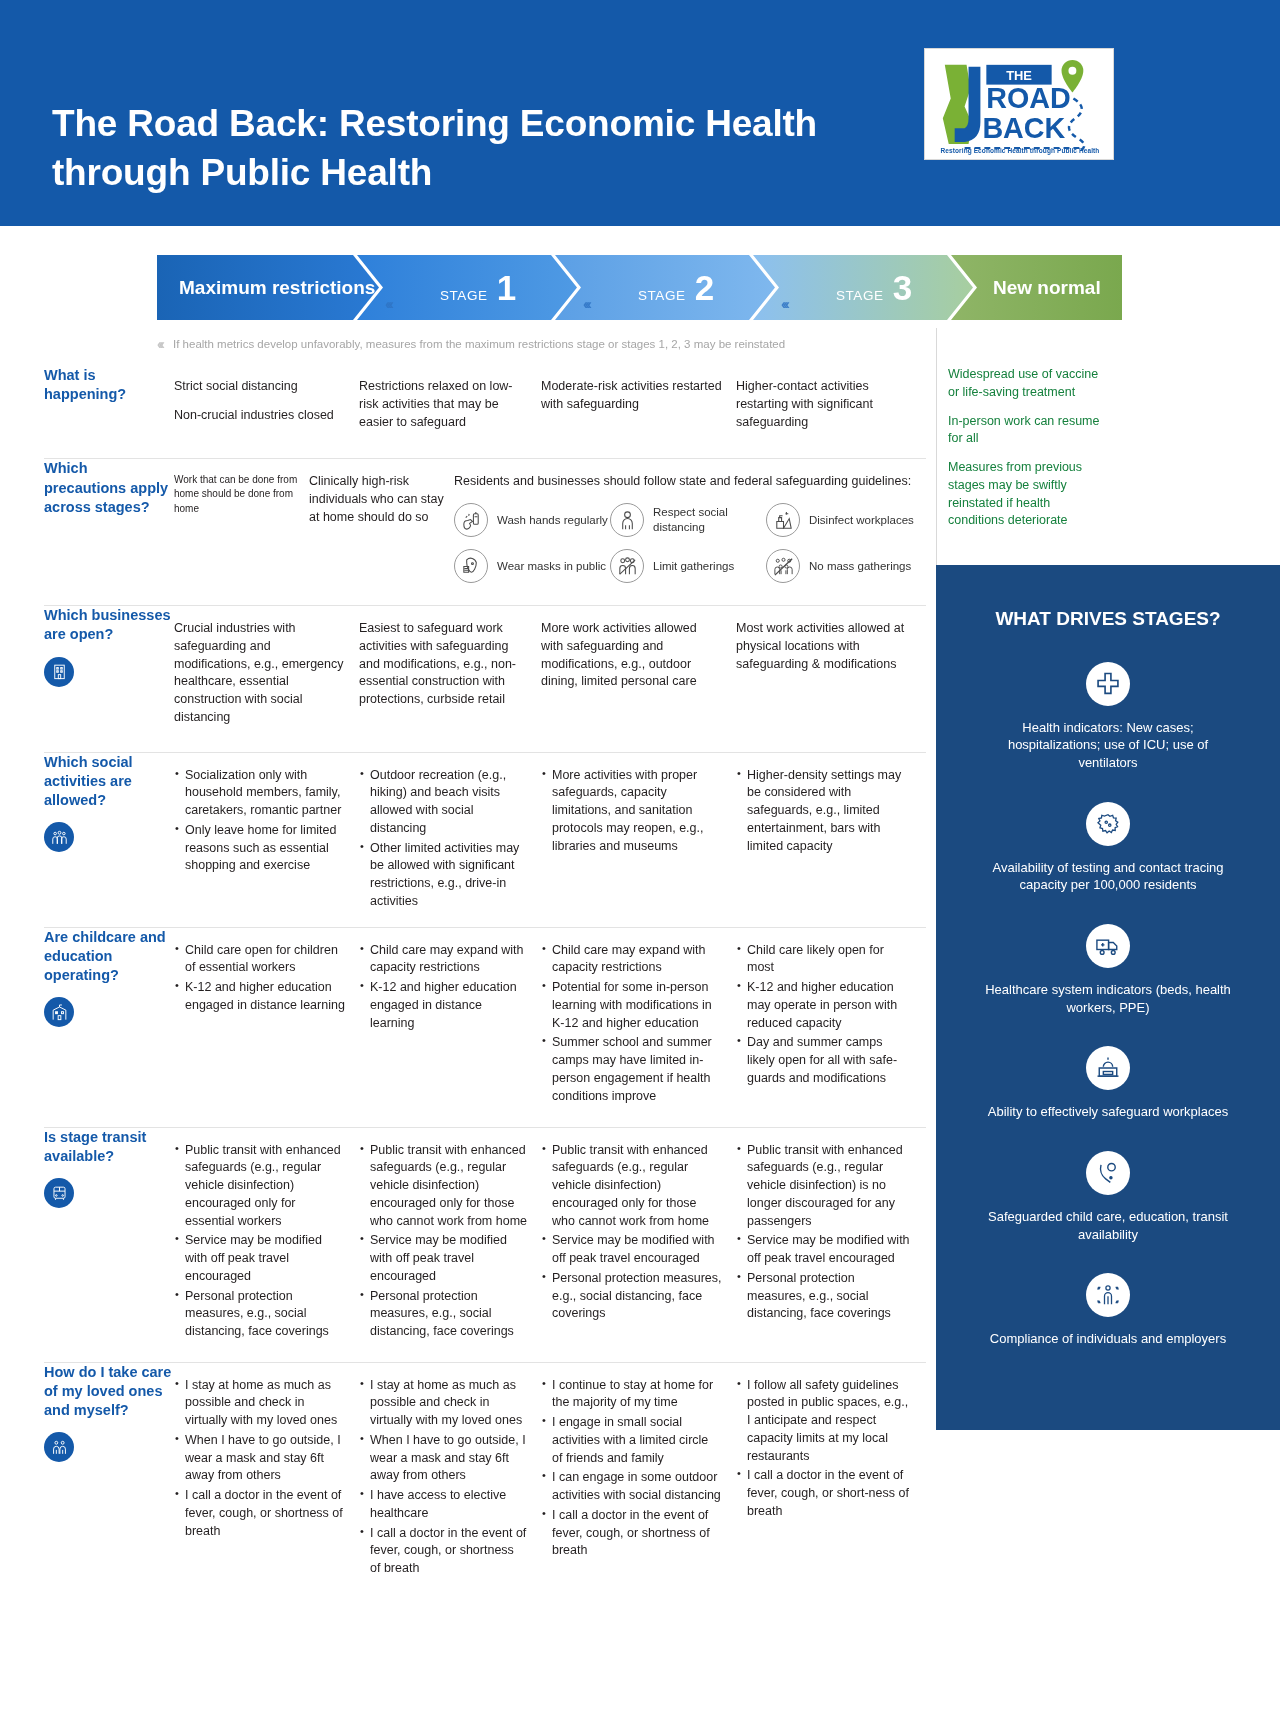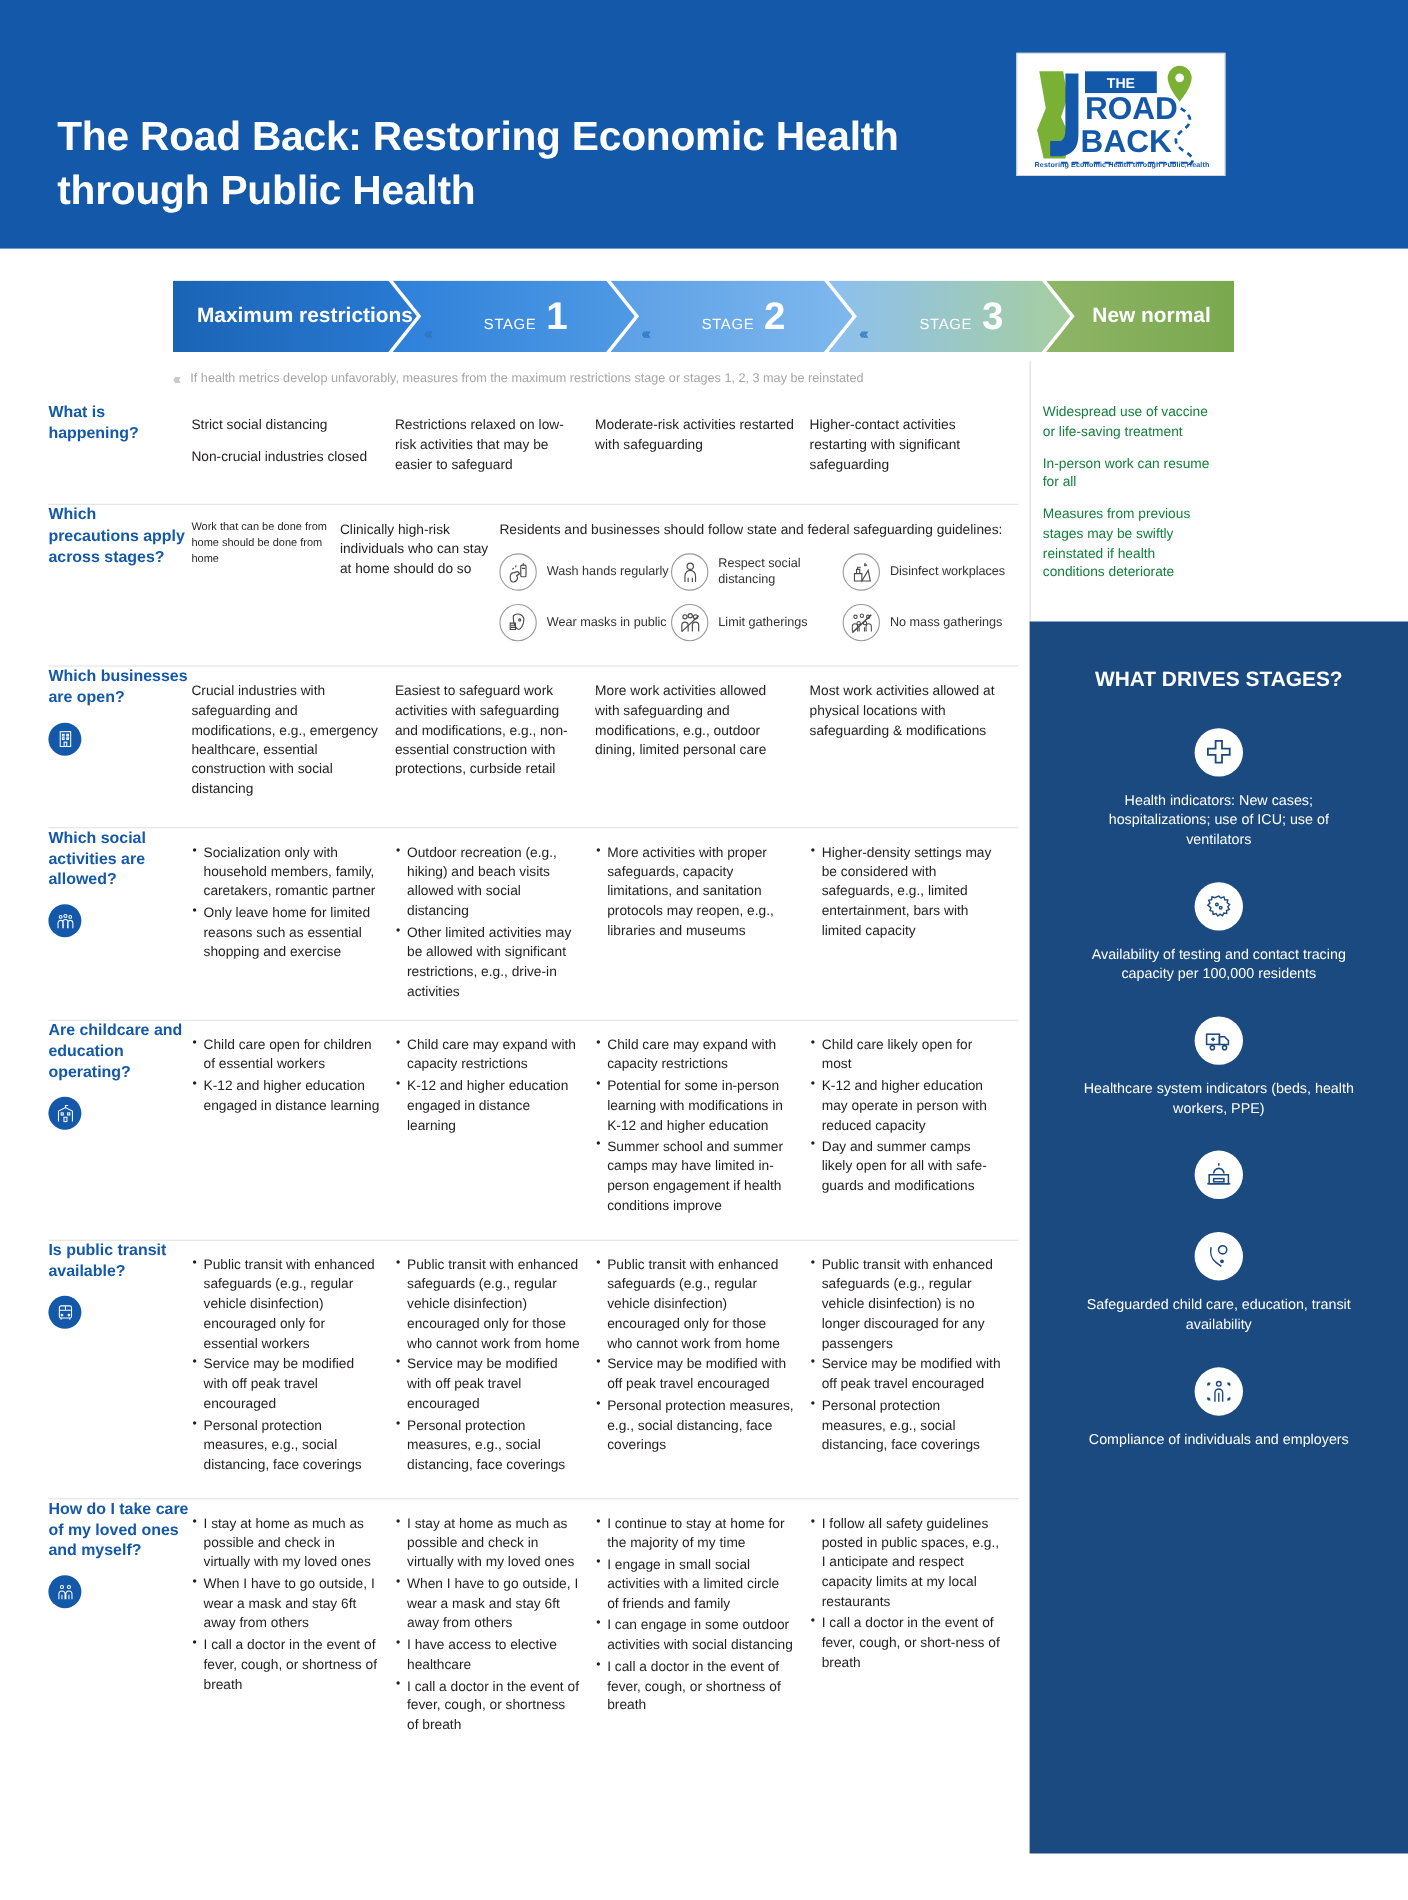--- a/index.html
+++ b/index.html
@@ -138,21 +138,21 @@
   .rail-divider {
     position:absolute; left:936px; top:328px; width:1px; height:238px; background:#d9d9d9;
   }
   .newnormal {
     position:absolute; left:948px; top:366px; width:160px;
     font-size:12.5px; line-height:1.42; color:#15803d;
   }
   .newnormal p { margin:0 0 11px 0; }
 
   .drives {
-    position:absolute; left:936px; top:565px; width:344px; height:1120px;
+    position:absolute; left:936px; top:565px; width:344px; height:865px;
     background:#1b4a80;
   }
   .drives-title {
     color:#ffffff; font-size:19px; font-weight:bold; text-align:center;
     line-height:1.3; padding:42px 40px 0 40px;
   }
   .drive-item { text-align:center; margin-top:30px; padding:0 42px; }
   .drive-ic {
     width:44px; height:44px; border-radius:50%; background:#ffffff;
     margin:0 auto 13px auto; display:flex; align-items:center; justify-content:center;
@@ -435,21 +435,21 @@
         <li>Child care likely open for most</li>
         <li>K-12 and higher education may operate in person with reduced capacity</li>
         <li>Day and summer camps likely open for all with safe-guards and modifications</li>
       </ul>
         </div>
     </div>
   </div>
 
   <div class="row" style="min-height:235px; padding:14px 0 14px 0;">
     <div class="rowlabel">
-      <div>Is public transit available?</div>
+      <div>Is stage transit available?</div>
       <div class="rowicon">
         <svg viewBox="0 0 24 24" fill="none" stroke="#ffffff" stroke-width="1.2">
           <rect x="5" y="4" width="14" height="14" rx="2"></rect>
           <path d="M5 9h14M12 4v5"></path>
           <path d="M7 18v2M17 18v2"></path>
           <circle cx="8" cy="14.5" r="1"></circle>
             <circle cx="16" cy="14.5" r="1"></circle>
         </svg>
       </div>
     </div>
@@ -584,20 +584,23 @@
 
   <div class="drive-item">
     <div class="drive-ic">
       <svg viewBox="0 0 24 24" fill="none" stroke="#1b4a80" stroke-width="1.2">
         <path d="M12 3v2M8 11a4 4 0 0 1 8 0"></path>
         <path d="M4.5 19V12h15v7z"></path>
         <path d="M3 19h18"></path>
         <rect x="8" y="15" width="8" height="2.5"></rect>
       </svg>
     </div>
+    <div class="drive-tx">
+      <b>Ability to effectively safeguard workplaces</b><span></span>
+    </div>
   </div>
 
   <div class="drive-item">
     <div class="drive-ic">
       <svg viewBox="0 0 24 24" fill="none" stroke="#1b4a80" stroke-width="1.2">
         <circle cx="15" cy="7" r="3.2"></circle>
         <path d="M6 5c-1 4 0 9 4 12l4 3"></path>
         <circle cx="14.5" cy="16" r="0.9" fill="#1b4a80"></circle>
       </svg>
     </div>

